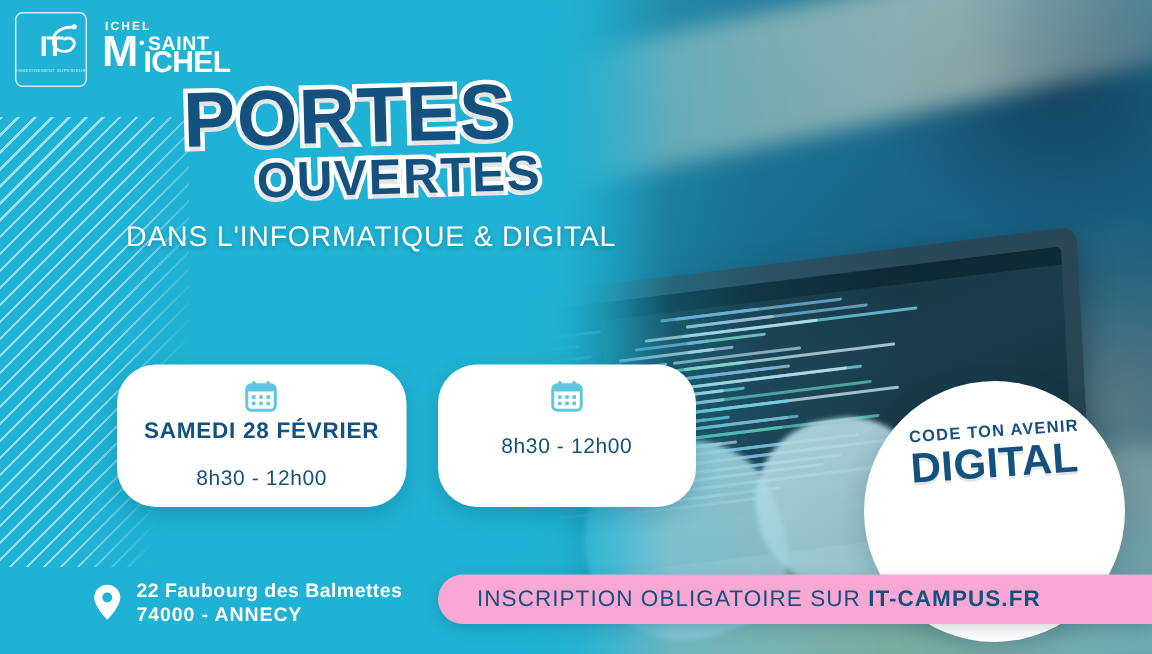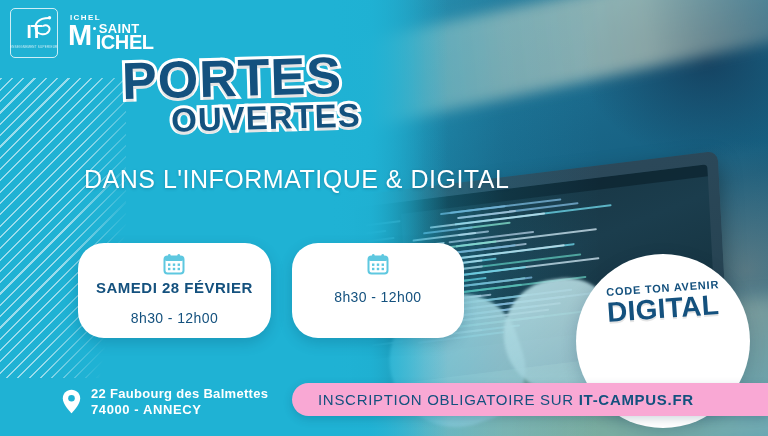--- a/index.html
+++ b/index.html
@@ -193,22 +193,22 @@
   }
 
   
   .subtitle { position:absolute; left:84px; top:148px; z-index:7; }
   .sub1 {
     font-size:24px; font-weight:bold; color:#fff;
     letter-spacing:.4px; line-height:1.15;
     text-shadow:0 1px 3px rgba(0,60,90,.30);
   }
   .sub2 {
-    font-size:25px; color:#fff;
-    letter-spacing:.5px; line-height:1.2; margin-top:16px;
+    font-size:19px; color:#fff;
+    letter-spacing:.5px; line-height:1.2; margin-top:0;
     text-shadow:0 1px 3px rgba(0,60,90,.30);
   }
 
   
   .cards { position:absolute; left:78px; top:243px; display:flex; gap:21px; z-index:7; }
   .card {
     background:#fff;
     border-radius:26px;
     padding:10px 18px 12px;
     text-align:center;

